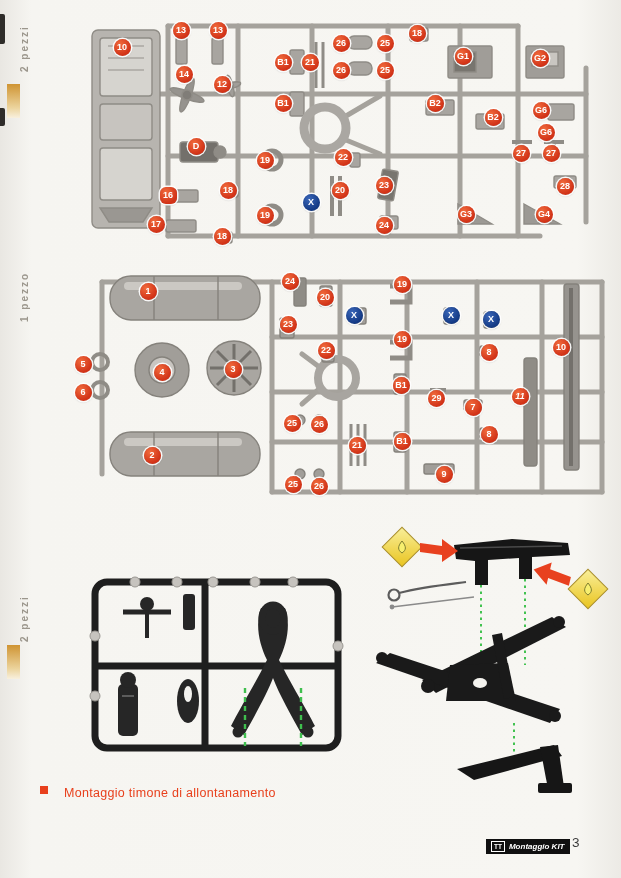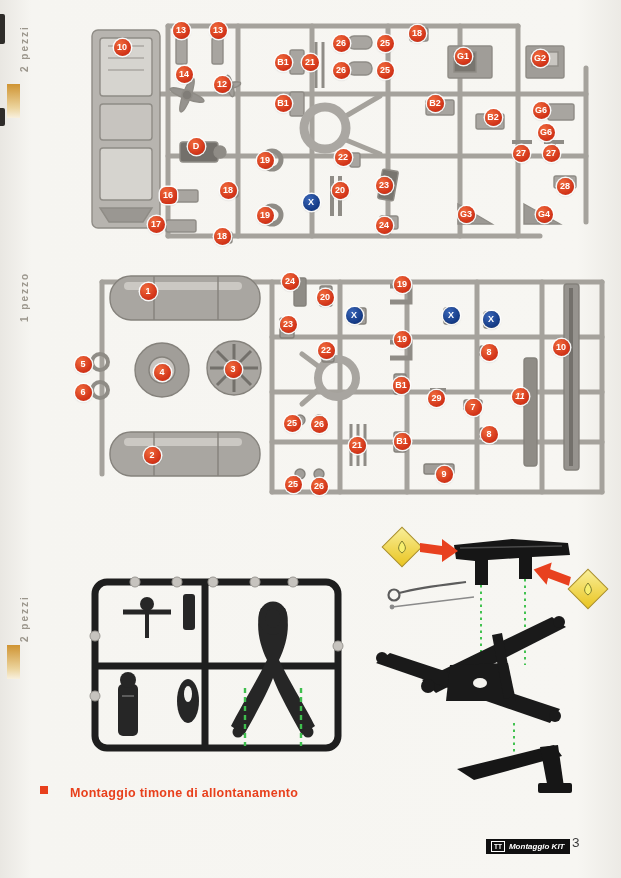--- a/index.html
+++ b/index.html
@@ -14,22 +14,22 @@
         font-weight:bold;font-size:10px;letter-spacing:2px;color:#9b968c}
   .gold-bar{position:absolute;left:7px;width:13px;height:34px;
         background:linear-gradient(180deg,var(--accent-gold,#cf9433) 0%,#ecd49d 70%,#f8f0de 100%)}
   .callout-layer{position:absolute;inset:0;pointer-events:none}
   .badge{position:absolute;width:17px;height:17px;border-radius:50%;
         display:flex;align-items:center;justify-content:center;
         color:#fff;font-weight:bold;font-size:9px;line-height:1;
         box-shadow:0 0 0 1.5px rgba(255,255,255,.92),0 1px 2px rgba(0,0,0,.35)}
   .badge-red{background:radial-gradient(circle at 35% 30%,#f06a3c 0%,var(--badge-red,#d23318) 68%)}
   .badge-blue{background:radial-gradient(circle at 35% 30%,#3a66b8 0%,var(--badge-blue,#143a85) 68%)}
-  .section-title{position:absolute;left:40px;top:786px;display:flex;gap:22px;
-        color:var(--heading-red,#e8401c);font-weight:bold;font-size:12.5px;letter-spacing:.3px}
+  .section-title{position:absolute;left:40px;top:786px;display:flex;gap:16px;
+        color:var(--heading-red,#e8401c);font-weight:normal;font-size:12.5px;letter-spacing:.3px}
   .section-title .bullet{width:8px;height:8px;background:var(--heading-red,#e8401c);display:inline-block}
   .section-body{position:absolute;left:40px;top:806px;width:372px;
         font-size:8.8px;line-height:1.4;color:#2a2a2a}
   .footer-badge{position:absolute;left:486px;top:839px;height:15px;display:flex;align-items:center;
         background:#101010;padding:0 5px;gap:4px}
   .footer-badge .tt{color:#fff;border:1px solid #fff;font-size:6.5px;font-weight:bold;
         padding:0 2px;line-height:9px}
   .footer-badge .brand{color:#fff;font-size:8px;font-weight:bold;font-style:italic;white-space:nowrap}
   .page-number{position:absolute;left:572px;top:835px;font-size:13.5px;color:#3c3c3c}
 </style>

